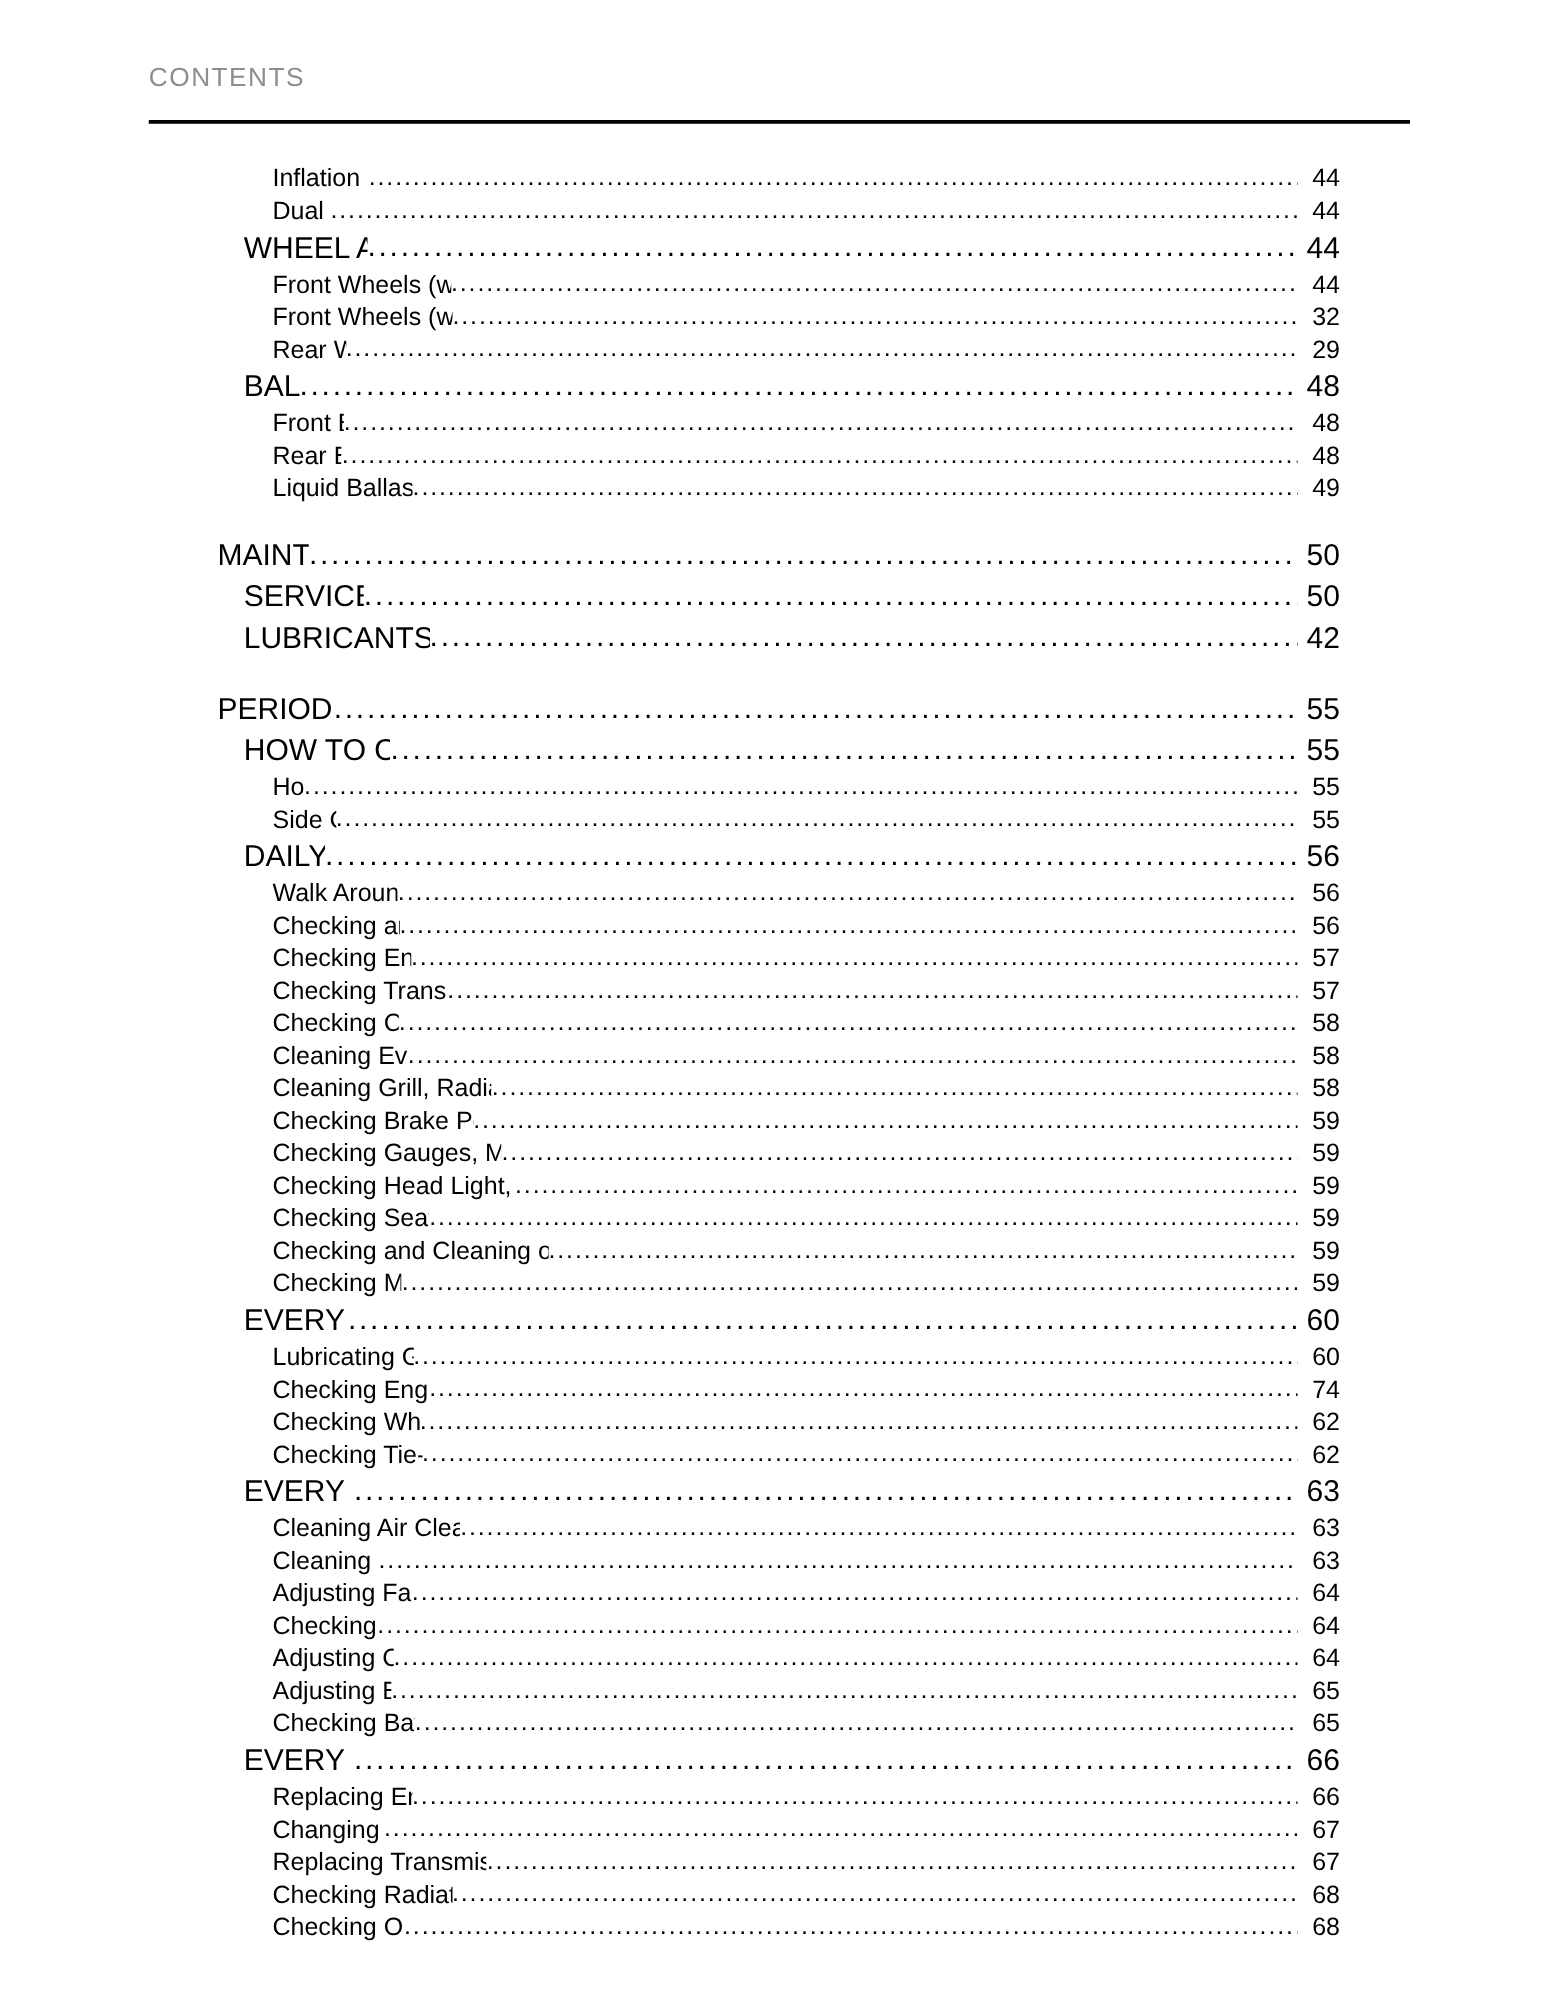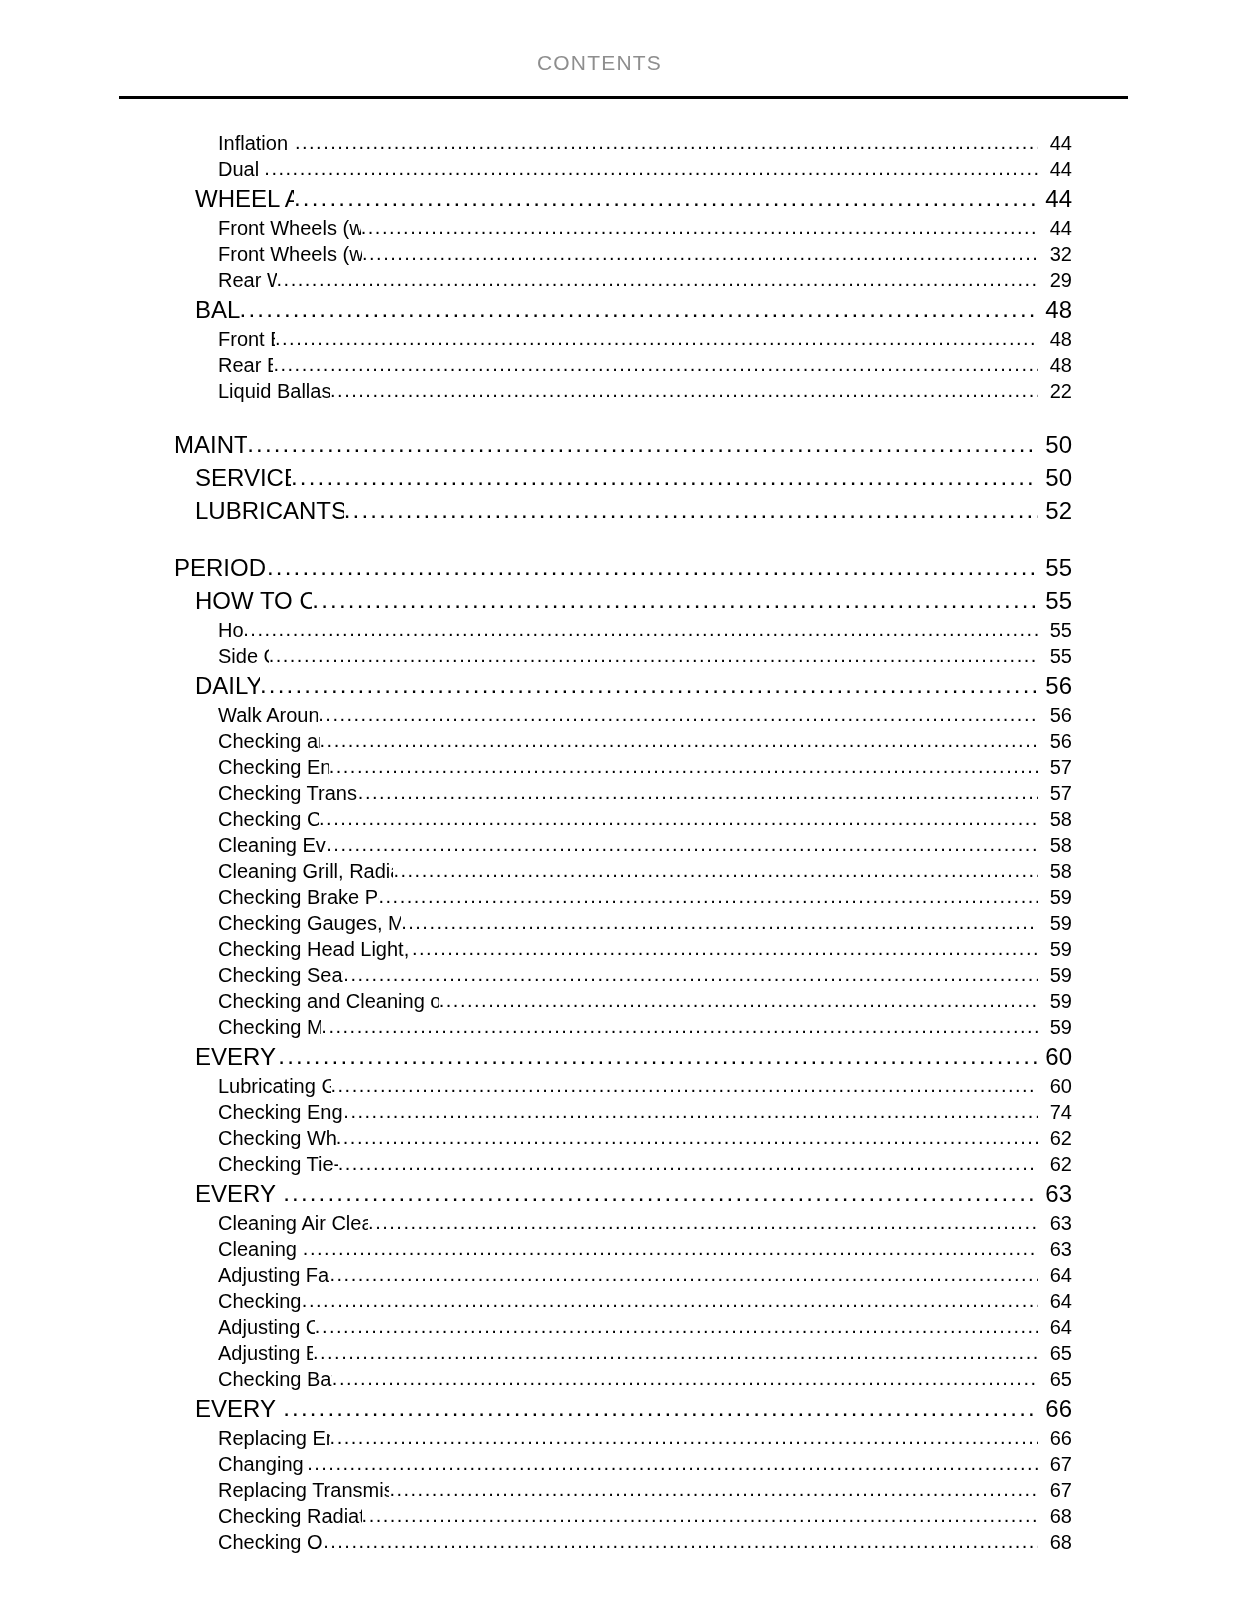--- a/index.html
+++ b/index.html
@@ -23,21 +23,21 @@
   }
 
   
   .header {
     position: absolute;
     left: 119px;
     top: 52px;
     width: 1009px;
   }
   .header-title {
-    text-align: center;
+    text-align: left;
     font-size: 21px;
     letter-spacing: 1.2px;
     color: #8e8e8e;
     font-family: "Liberation Sans", sans-serif;
     line-height: 1;
     padding-right: 48px;
   }
   .header-rule {
     margin-top: 23px;
     height: 3px;
@@ -168,36 +168,36 @@
         <span class="page-num">48</span>
       </div>
       <div class="toc-row lvl3">
         <span class="label">Rear Ballast</span>
         <span class="leader"></span>
         <span class="page-num">48</span>
       </div>
       <div class="toc-row lvl3">
         <span class="label">Liquid Ballast in Rear Tires</span>
         <span class="leader"></span>
-        <span class="page-num">22</span>
+        <span class="page-num">49</span>
       </div>
       <div class="toc-row lvl1 gap-before">
         <span class="label">MAINTENANCE</span>
         <span class="leader"></span>
         <span class="page-num">50</span>
       </div>
       <div class="toc-row lvl2">
         <span class="label">SERVICE INTERVALS</span>
         <span class="leader"></span>
         <span class="page-num">50</span>
       </div>
       <div class="toc-row lvl2">
         <span class="label">LUBRICANTS, FUEL AND COOLANT</span>
         <span class="leader"></span>
-        <span class="page-num">52</span>
+        <span class="page-num">42</span>
       </div>
       <div class="toc-row lvl1 gap-before">
         <span class="label">PERIODIC SERVICE</span>
         <span class="leader"></span>
         <span class="page-num">55</span>
       </div>
       <div class="toc-row lvl2">
         <span class="label">HOW TO OPEN THE HOOD</span>
         <span class="leader"></span>
         <span class="page-num">55</span>

